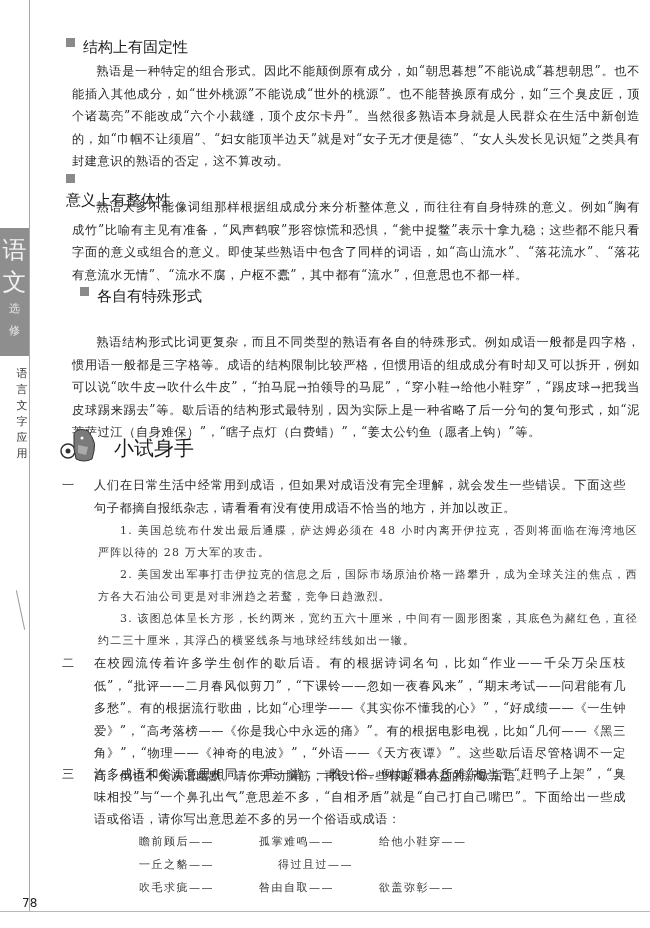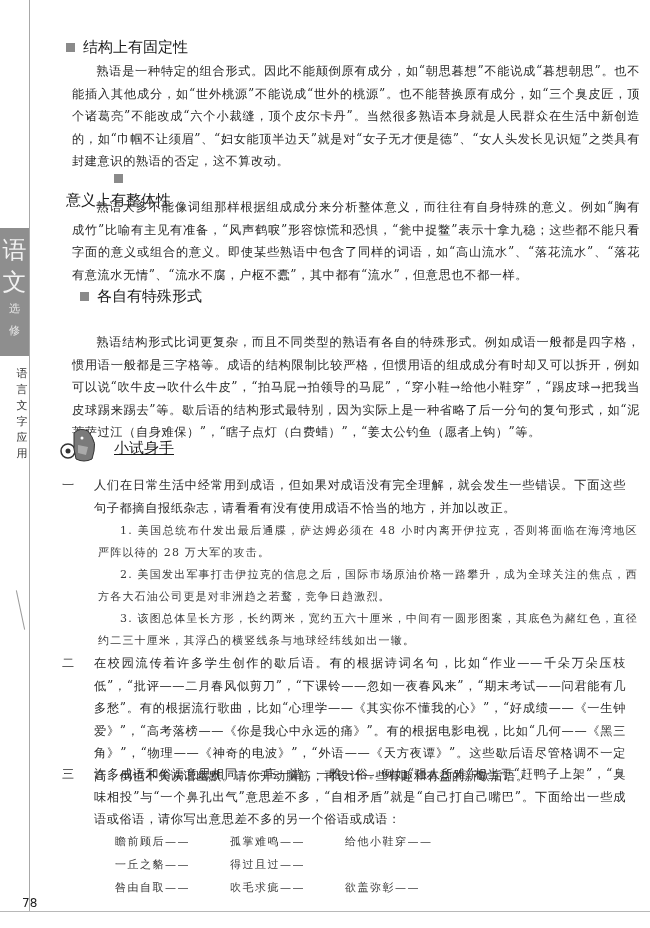--- a/index.html
+++ b/index.html
@@ -22,41 +22,41 @@
   .side-vert {
     position: absolute; left: 15px; top: 366px; width: 14px;
     display: flex; flex-direction: column; align-items: center;
     font-size: 11px; line-height: 16px; color: #333;
   }
   .page-number {
     position: absolute; left: 10px; top: 896px; font-family: "DejaVu Sans", sans-serif; font-size: 12px; color: #222; margin-left: 12px;
   }
   .sec-head {
     position: absolute; left: 66px; font-family: "DejaVu Sans", sans-serif; font-size: 15px; color: #1a1a1a;
-    display: flex; align-items: center; gap: 8px;
+    display: flex; gap: 8px;
   }
   .sec-head .sq { width: 9px; height: 9px; background: #8a8a8a; display: inline-block; }
   .para {
     position: absolute; left: 72px; width: 568px; font-size: 12.2px; line-height: 22.6px; text-indent: 2em;
     letter-spacing: 0.6px; text-align: justify;
   }
   .try-head {
     position: absolute; left: 58px; top: 425px; display: flex; align-items: center; gap: 12px;
   }
-  .try-title { font-family: "DejaVu Sans", sans-serif; font-size: 15px; color: #1a1a1a; margin-top: 6px; text-decoration: underline; }
+  .try-title { font-family: "DejaVu Sans", sans-serif; font-size: 20px; color: #1a1a1a; margin-top: 6px; }
   .ex-item { position: absolute; left: 62px; width: 564px; font-size: 12.2px; line-height: 22.6px; letter-spacing: 0.6px; }
   .ex-num { position: absolute; left: 0; top: 0; width: 20px; }
   .ex-text { margin-left: 32px; text-align: justify; }
   .sub-item {
     position: absolute; left: 98px; width: 540px; font-size: 11px; line-height: 22px; text-indent: 2em; letter-spacing: 1.2px; color: #3a3a3a;
     text-align: justify;
   }
   .grid3 { position: absolute; left: 115px; top: 830px; width: 360px; font-size: 11px; line-height: 23px; letter-spacing: 1.5px; color: #3a3a3a; }
   .grid3 .row { display: flex; }
-  .grid3 .cell { width: 115px; }
+  .grid3 .cell { width: 115px; margin-left: 24px; }
   .mascot { width: 44px; height: 40px; }
   .pencil-mark { position: absolute; left: 20px; top: 590px; width: 1px; height: 40px; background: #999; transform: rotate(-12deg); }
 </style>
 </head>
 <body>
 
 <div class="page-rule-v"></div>
 <div class="page-rule-h"></div>
 
 <div class="side-tab">
@@ -130,17 +130,17 @@
   <div class="row">
     <span class="cell">瞻前顾后——</span>
     <span class="cell">孤掌难鸣——</span>
     <span class="cell">给他小鞋穿——</span>
   </div>
   <div class="row">
     <span class="cell">一丘之貉——</span>
     <span class="cell">得过且过——</span>
   </div>
   <div class="row">
+    <span class="cell">吹毛求疵——</span>
     <span class="cell">咎由自取——</span>
-    <span class="cell">吹毛求疵——</span>
     <span class="cell">欲盖弥彰——</span>
   </div>
 </div>
 
 </body></html>

